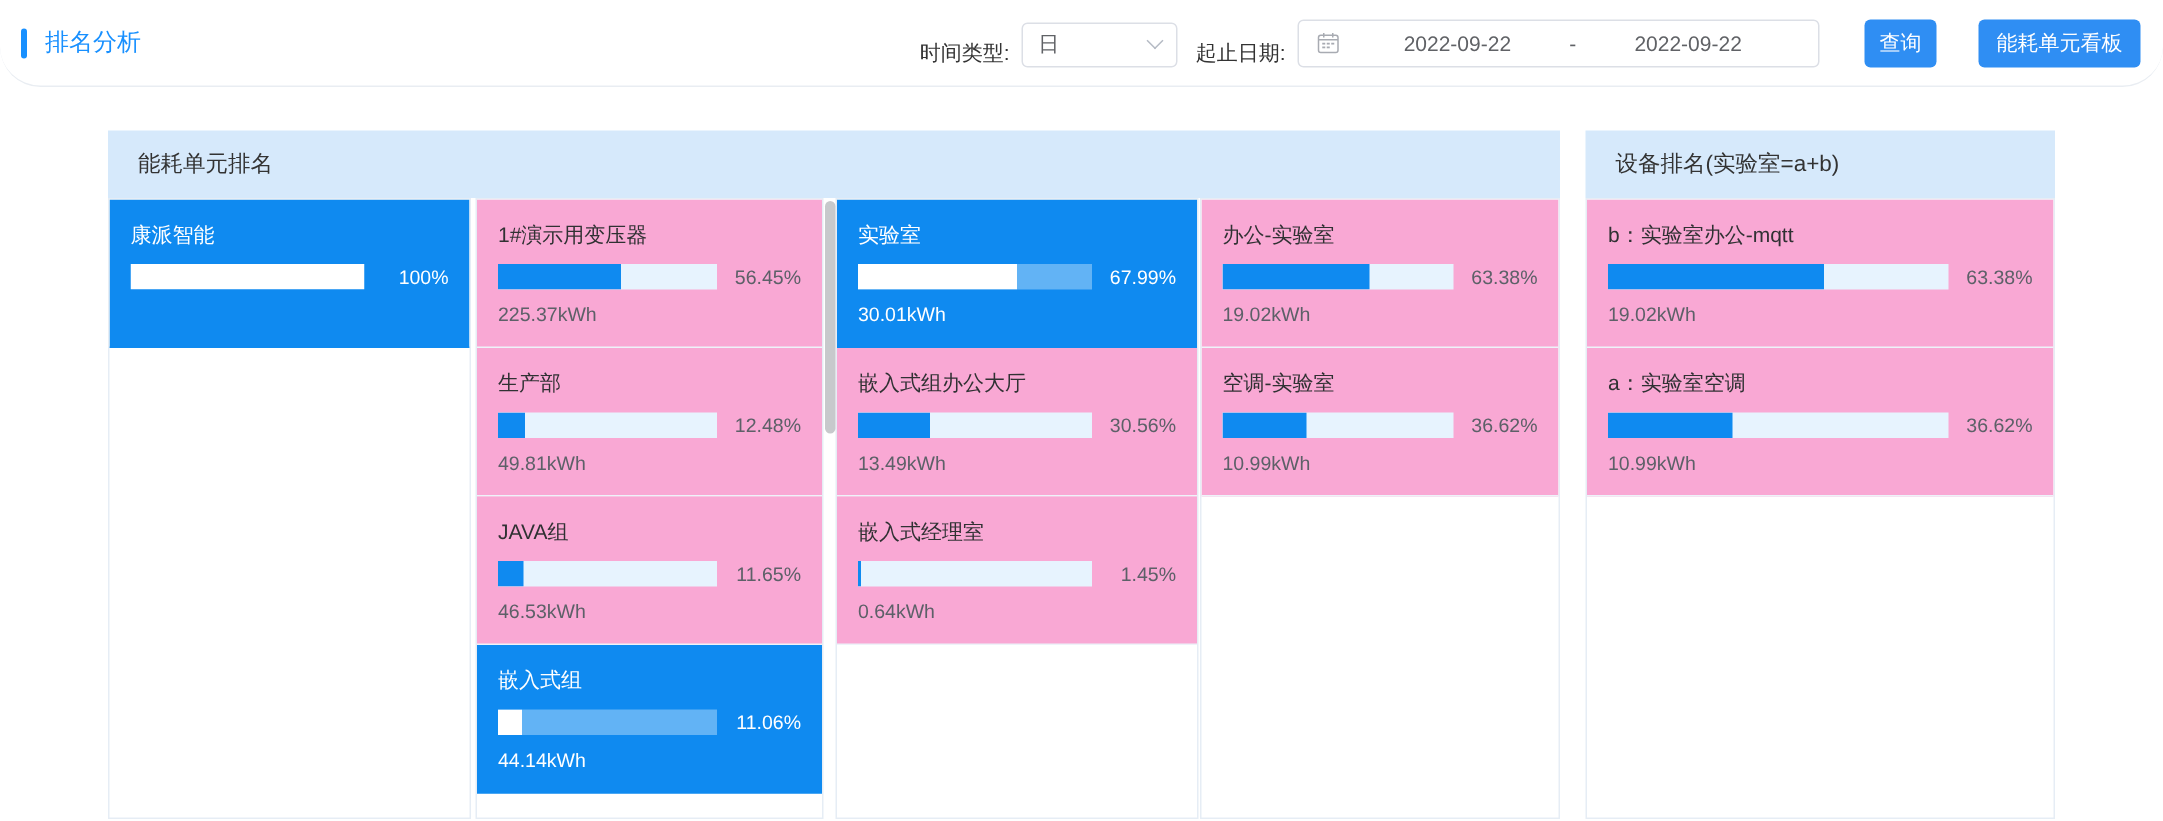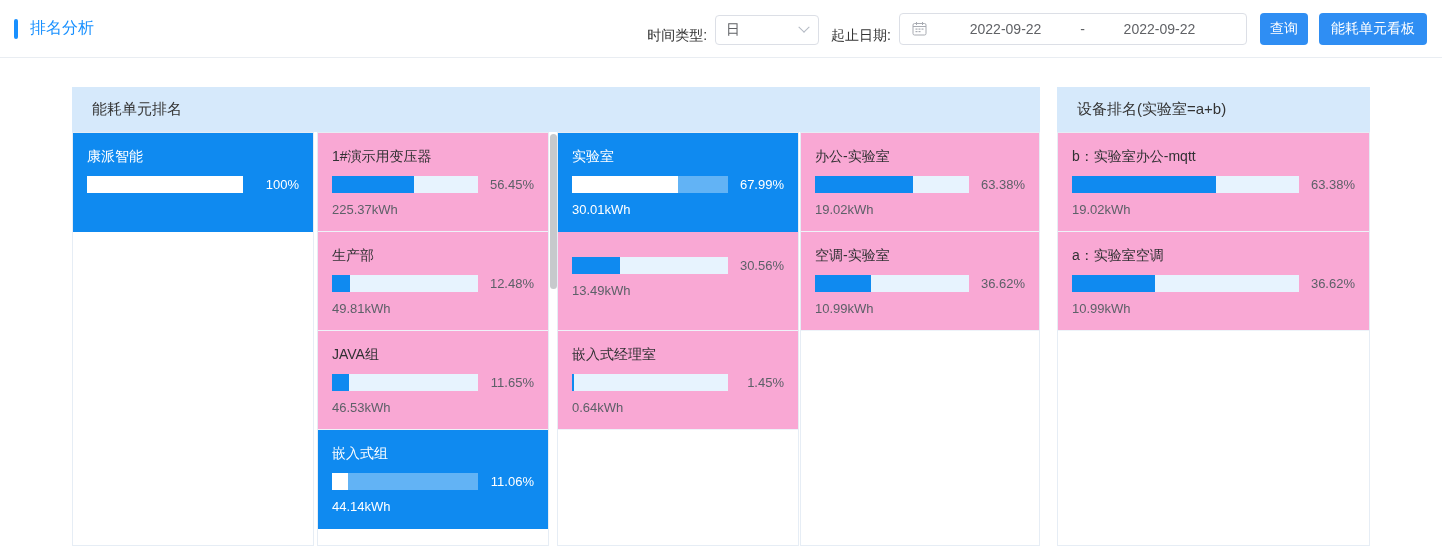--- a/index.html
+++ b/index.html
@@ -1,37 +1,37 @@
 <!DOCTYPE html>
 <html><head>
 <meta charset="utf-8">
 <style>
   * { box-sizing: border-box; margin: 0; padding: 0; }
   html, body { width: 1442px; height: 547px; overflow: hidden; background: #fff;
     font-family: "Liberation Sans", "DejaVu Sans", sans-serif; }
 
   
   .topbar { height: 58px; display: flex; align-items: center; padding: 0 15px 0 14px;
-    border-bottom: 1px solid #e9edf2; background: #fff; }
+    border-bottom: 1px solid #e9edf2; background: #fff; border-radius: 27px; }
   .accent { width: 4px; height: 20px; border-radius: 2px; background: #1890ff; flex: 0 0 auto; }
   .page-title { color: #1890ff; font-size: 16px; margin-left: 12px; }
   .controls { margin-left: auto; display: flex; align-items: flex-end; }
   .ctl-label { font-size: 14px; color: #333; margin-right: 8px; white-space: nowrap; }
   .select { width: 104px; height: 30px; border: 1px solid #dcdfe6; border-radius: 4px;
     display: flex; align-items: center; padding: 0 10px; margin-right: 12px; cursor: pointer; background: #fff; }
   .select-value { font-size: 14px; color: #606266; flex: 1; }
   .chevron { width: 8px; height: 8px; border-right: 1px solid #b4bac4; border-bottom: 1px solid #b4bac4;
     transform: rotate(45deg) translate(-2px,-2px); flex: 0 0 auto; }
   .datebox { width: 348px; height: 32px; border: 1px solid #dcdfe6; border-radius: 4px;
     display: flex; align-items: center; padding: 0 12px; margin-right: 2px; background: #fff; }
   .cal-icon { flex: 0 0 auto; display: flex; margin-right: 4px; }
   .date-val { width: 150px; text-align: center; font-size: 14px; color: #606266; }
   .date-sep { flex: 1; text-align: center; font-size: 14px; color: #606266; }
   .btn { height: 32px; padding: 0 10px; background: #2f8ef3; color: #fff; font-size: 14px;
-    border: none; border-radius: 4px; margin-left: 11px; cursor: pointer; white-space: nowrap; }
+    border: none; border-radius: 4px; margin-left: 28px; cursor: pointer; white-space: nowrap; }
   .btn.wide { padding: 0 12px; }
 
   
   .main { display: flex; margin: 29px 72px 0 72px; height: 524px; }
   .panel-left { width: 968px; flex: 0 0 auto; }
   .panel-right { width: 313px; flex: 0 0 auto; margin-left: 17px; }
   .panel-header { height: 45px; background: #d6e9fb; display: flex; align-items: center;
     padding: 0 20px; font-size: 15px; color: #333; }
   .panel-body { display: flex; height: 414px; position: relative; }
 
@@ -164,20 +164,21 @@
     <div class="bar-row">
       <div class="bar-track">
         <div class="bar-fill" style="width: 67.99%;"></div>
       </div>
       <span class="pct">67.99%</span>
     </div>
     <div class="card-value">30.01kWh</div>
   </div>
 
   <div class="card">
+    <div class="card-title">嵌入式组办公大厅</div>
     <div class="bar-row">
       <div class="bar-track">
         <div class="bar-fill" style="width: 30.56%;"></div>
       </div>
       <span class="pct">30.56%</span>
     </div>
     <div class="card-value">13.49kWh</div>
   </div>
 
   <div class="card">

